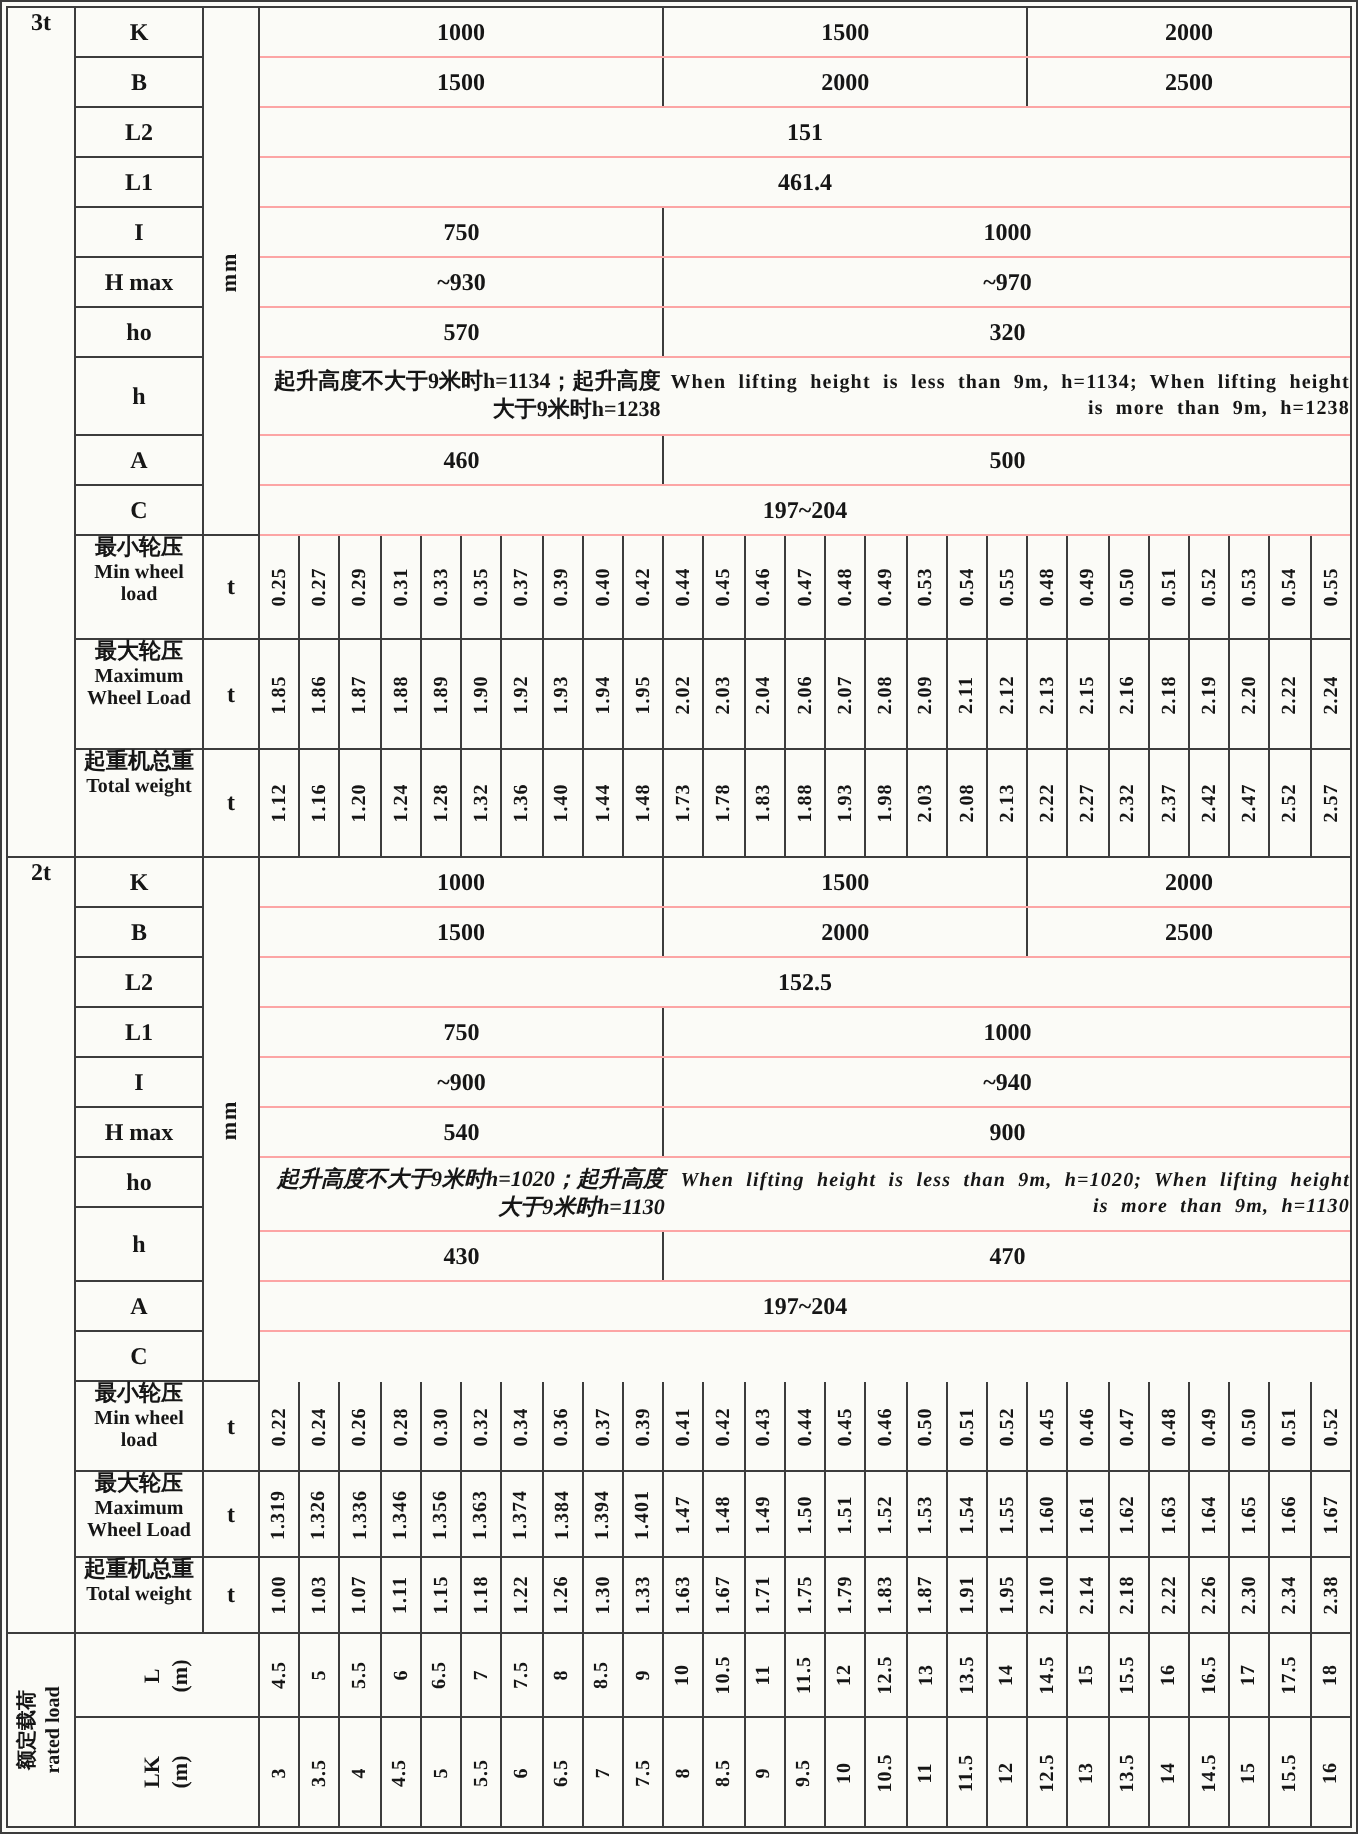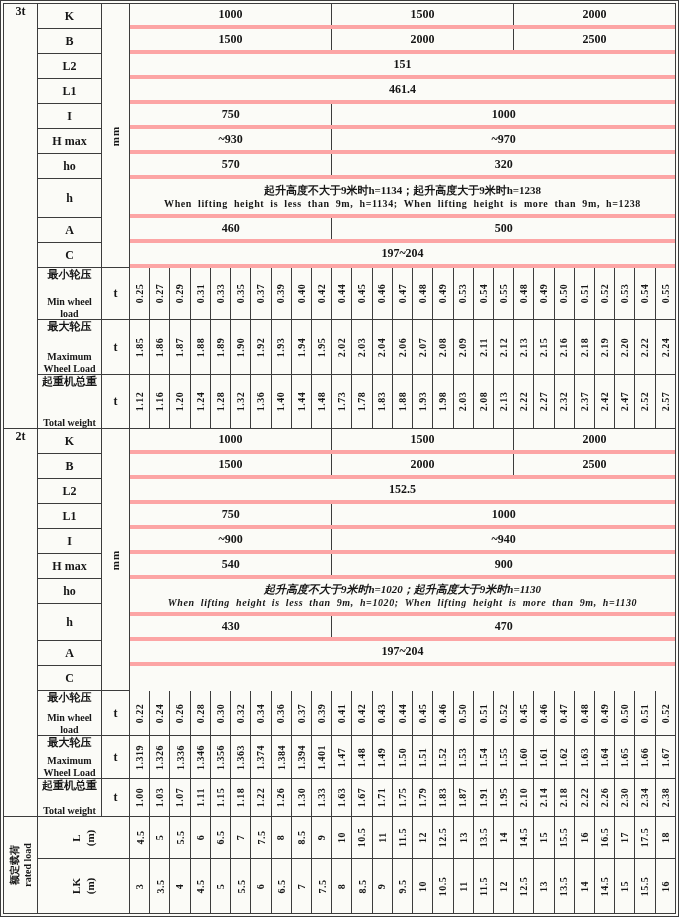--- a/index.html
+++ b/index.html
@@ -18,36 +18,36 @@
   .dimblock { display:flex; }
   .pcol { width:64px; display:flex; flex-direction:column; }
   .pcell { height:25px; border-right:1px solid #3c3c3c; border-bottom:1px solid #3c3c3c;
            display:flex; align-items:center; justify-content:center; font-weight:bold; font-size:12px; }
   .sec3t .pcell.tall { height:39px; }
   .sec2t .pcell.tall { height:37px; }
   .ucol { width:28px; border-right:1px solid #3c3c3c; border-bottom:1px solid #3c3c3c;
           display:flex; align-items:center; justify-content:center; }
   .rot { transform:rotate(-90deg); font-weight:bold; font-size:11px; white-space:nowrap; letter-spacing:1px; }
   .dcol { flex:1; display:flex; flex-direction:column; min-width:0; }
-  .drow { display:flex; height:25px; border-bottom:4px solid #fca5a5;text-align:right; }
+  .drow { display:flex; height:25px; border-bottom:1px solid #fca5a5;text-align:right; }
   .sec3t .drow.tall { height:39px; }
   .sec2t .drow.tall { height:37px;font-style:italic; }
   .dc { display:flex; align-items:center; justify-content:center; border-right:1px solid #3c3c3c;
         font-weight:bold; font-size:12px; min-width:0; }
   .dc:last-child { border-right:none; }
-  .dc.stack { flex-direction:column; line-height:1.3; }
+  .dc.stack { flex-direction:row; line-height:1.3; }
   .dc .cn { font-size:11px; font-weight:bold; }
   .dc .en { font-size:10px; font-weight:bold; letter-spacing:.6px; word-spacing:3px; }
   .sp8 { flex:8 1 0; } .sp9 { flex:9 1 0; } .sp10 { flex:10 1 0; } .sp17 { flex:17 1 0; } .sp27 { flex:27 1 0; }
 
   .lrow { display:flex; }
   .h52{height:52px} .h55{height:55px} .h53{height:53px}
   .h45{height:45px} .h43{height:43px} .h37{height:37px}
   .llabel { width:64px; border-right:1px solid #3c3c3c; border-bottom:1px solid #3c3c3c;
-            display:flex; flex-direction:column; align-items:center; justify-content:space-between;
+            display:flex; flex-direction:column; align-items:center; justify-content:flex-start;
             text-align:center; line-height:1.15; }
   .llabel .cn { font-size:11px; font-weight:bold; }
   .llabel .en { font-size:10px; font-weight:bold; }
   .lunit { width:28px; border-right:1px solid #3c3c3c; border-bottom:1px solid #3c3c3c;
            display:flex; align-items:center; justify-content:center; font-weight:bold; font-size:12px; }
   .lvalues { flex:1; display:flex; min-width:0; }
   .vcell { flex:1 1 0; border-right:1px solid #3c3c3c; border-bottom:1px solid #3c3c3c;
            display:flex; align-items:center; justify-content:center; min-width:0; overflow:visible; }
   .vcell:last-child { border-right:none; }
   .vtext { transform:rotate(-90deg); font-weight:bold; font-size:10px; white-space:nowrap; letter-spacing:.5px; }

